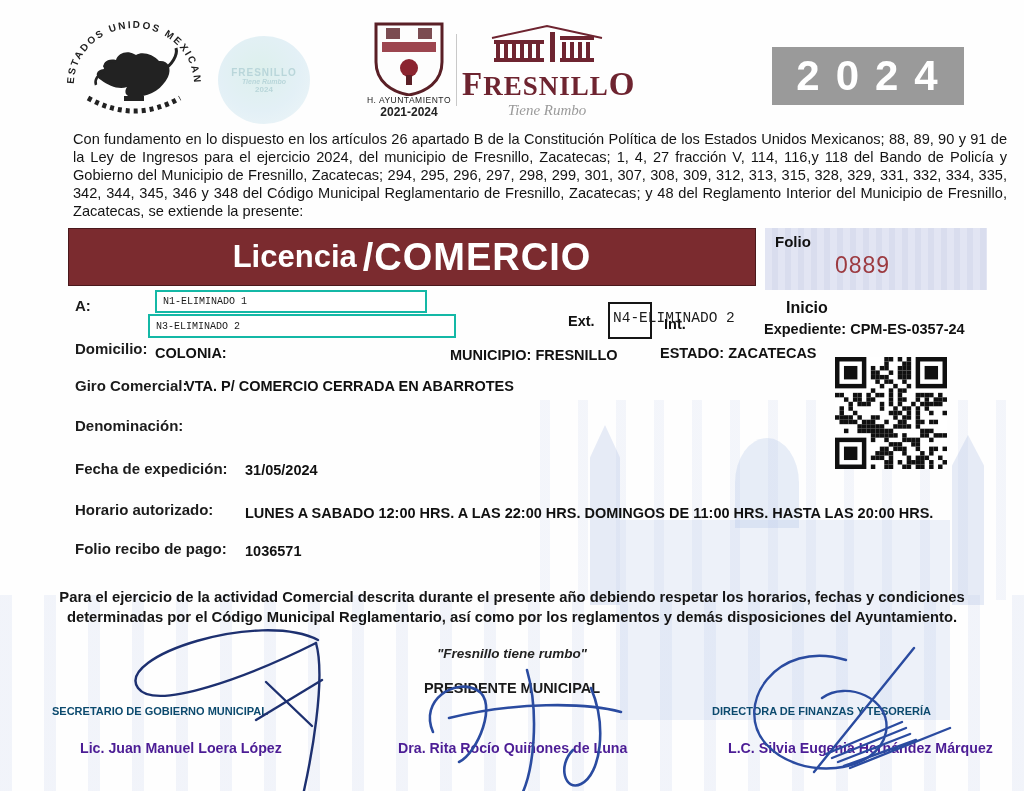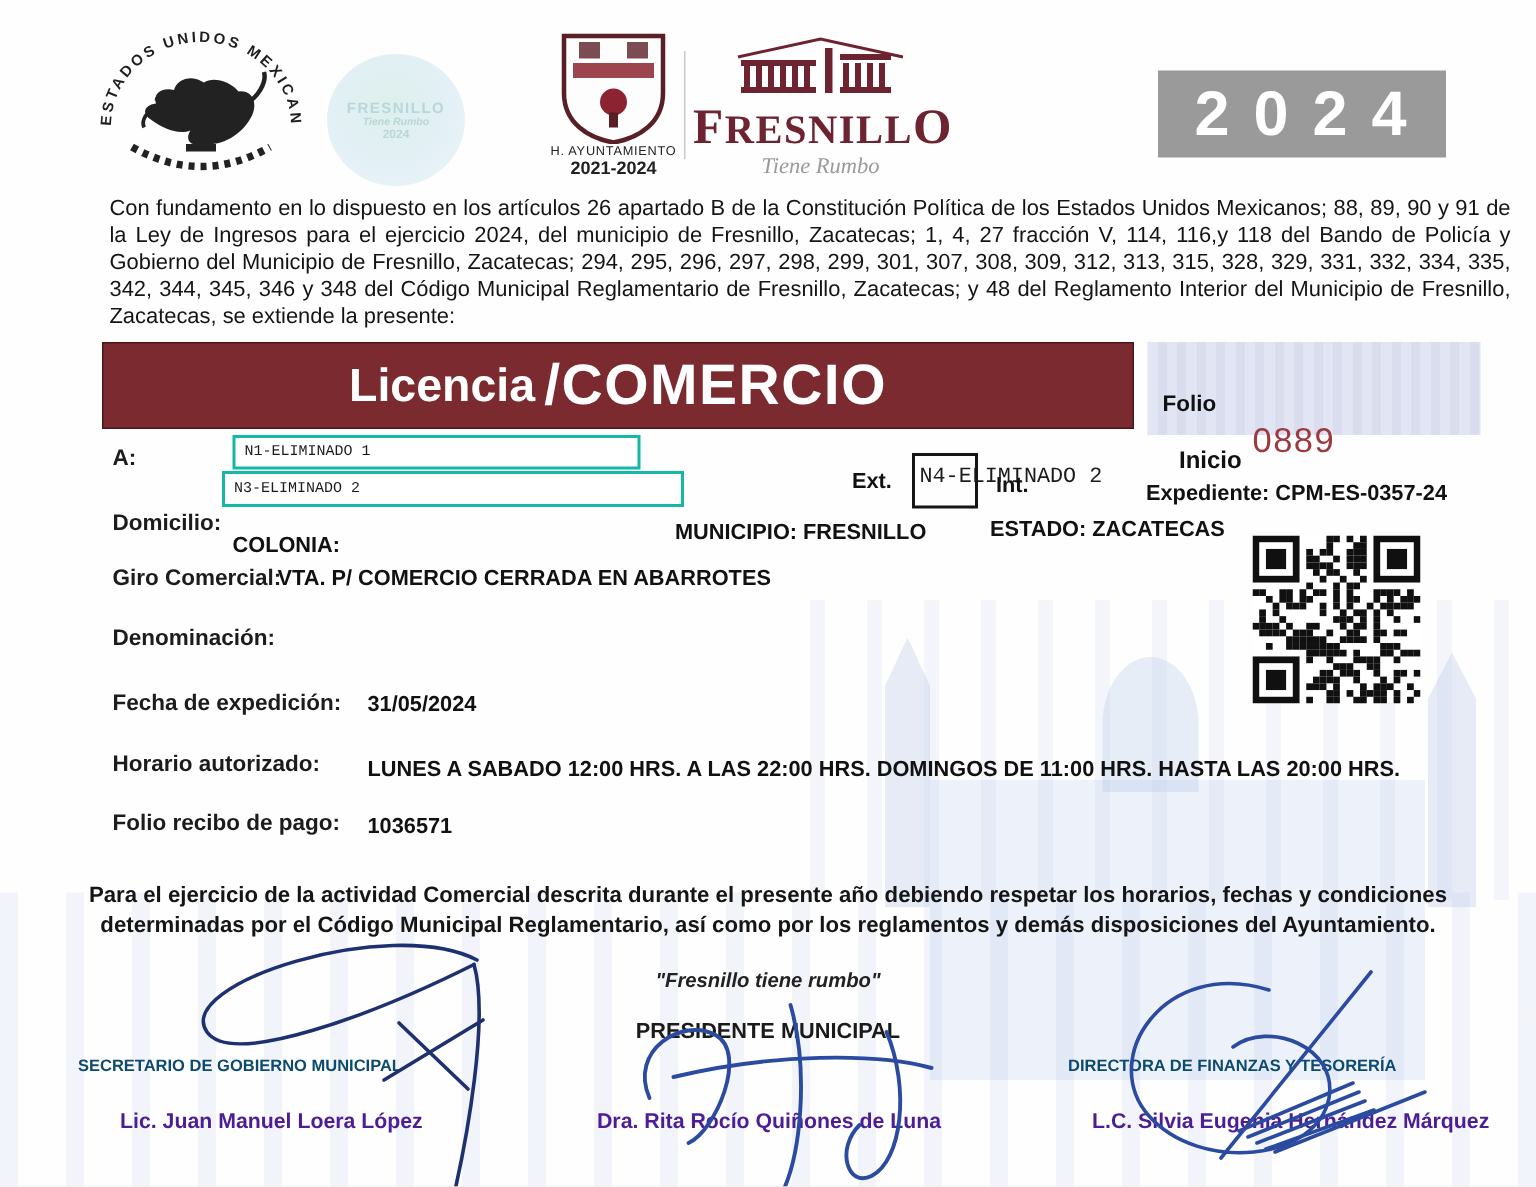--- a/index.html
+++ b/index.html
@@ -44,21 +44,21 @@
     text-align:justify;color:#141414;}
 
   
   .banner{left:68px;top:228px;width:688px;height:58px;background:#7b2b2f;
     display:flex;align-items:center;justify-content:center;box-shadow:inset 0 0 0 1px #4a181b;}
   .banner .pfx{color:#fff;font-weight:700;font-size:31px;margin-right:6px;}
   .banner .main{color:#fff;font-weight:800;font-size:38px;letter-spacing:1px;}
   .foliobox{left:765px;top:228px;width:222px;height:62px;
     background:repeating-linear-gradient(90deg,#e2e5f3 0 7px,#d9ddee 7px 13px);
     box-sizing:border-box;padding:5px 10px;}
-  .foliobox .flabel{font-weight:800;font-size:15px;color:#111;margin-top:28px;}
+  .foliobox .flabel{font-weight:800;font-size:15px;color:#111;}
   .foliobox .fnum{color:#9c3a40;font-size:23px;margin:2px 0 0 60px;letter-spacing:1px;}
 
   
   .lbl{font-size:15px;font-weight:600;color:#1c1c1c;}
   .val{font-size:14.5px;font-weight:700;color:#111;}
   .nbox{border:2px solid #14b8a6;background:rgba(255,255,255,.6);box-sizing:border-box;
     font-family:"Liberation Mono","DejaVu Sans Mono",monospace;font-size:10px;
     display:flex;align-items:center;padding-left:6px;white-space:nowrap;}
   .monofree{font-family:"Liberation Mono","DejaVu Sans Mono",monospace;font-size:14.5px;
     white-space:nowrap;z-index:3;}
@@ -164,21 +164,21 @@
   <div class="abs nbox" style="left:155px;top:290px;width:272px;height:23px;">N1-ELIMINADO 1</div>
   <div class="abs nbox" style="left:148px;top:314px;width:308px;height:24px;">N3-ELIMINADO 2</div>
   <div class="abs val" style="left:568px;top:313px;">Ext.</div>
   <div class="abs" style="left:608px;top:302px;width:44px;height:37px;border:2px solid #151515;box-sizing:border-box;"></div>
   <div class="abs monofree" style="left:613px;top:310px;">N4-ELIMINADO 2</div>
   <div class="abs val" style="left:664px;top:316px;z-index:1;">Int.</div>
   <div class="abs val" style="left:786px;top:299px;font-size:16px;">Inicio</div>
   <div class="abs val" style="left:764px;top:321px;">Expediente: CPM-ES-0357-24</div>
 
   <div class="abs lbl" style="left:75px;top:340px;">Domicilio:</div>
-  <div class="abs val" style="left:155px;top:356px;">COLONIA:</div>
+  <div class="abs val" style="left:155px;top:345px;">COLONIA:</div>
   <div class="abs val" style="left:450px;top:347px;">MUNICIPIO: FRESNILLO</div>
   <div class="abs val" style="left:660px;top:345px;">ESTADO: ZACATECAS</div>
 
   <div class="abs lbl" style="left:75px;top:377px;">Giro Comercial:</div>
   <div class="abs val" style="left:185px;top:378px;">VTA. P/ COMERCIO CERRADA EN ABARROTES</div>
 
   <svg id="qr" class="abs" style="left:835px;top:357px;" width="112" height="112" viewBox="0 0 112 112">
       <rect x="0" y="0" width="112" height="112" fill="#fff"></rect>
       <g fill="#101010">
         <rect x="49.28" y="0.00" width="4.48" height="4.48"></rect>

